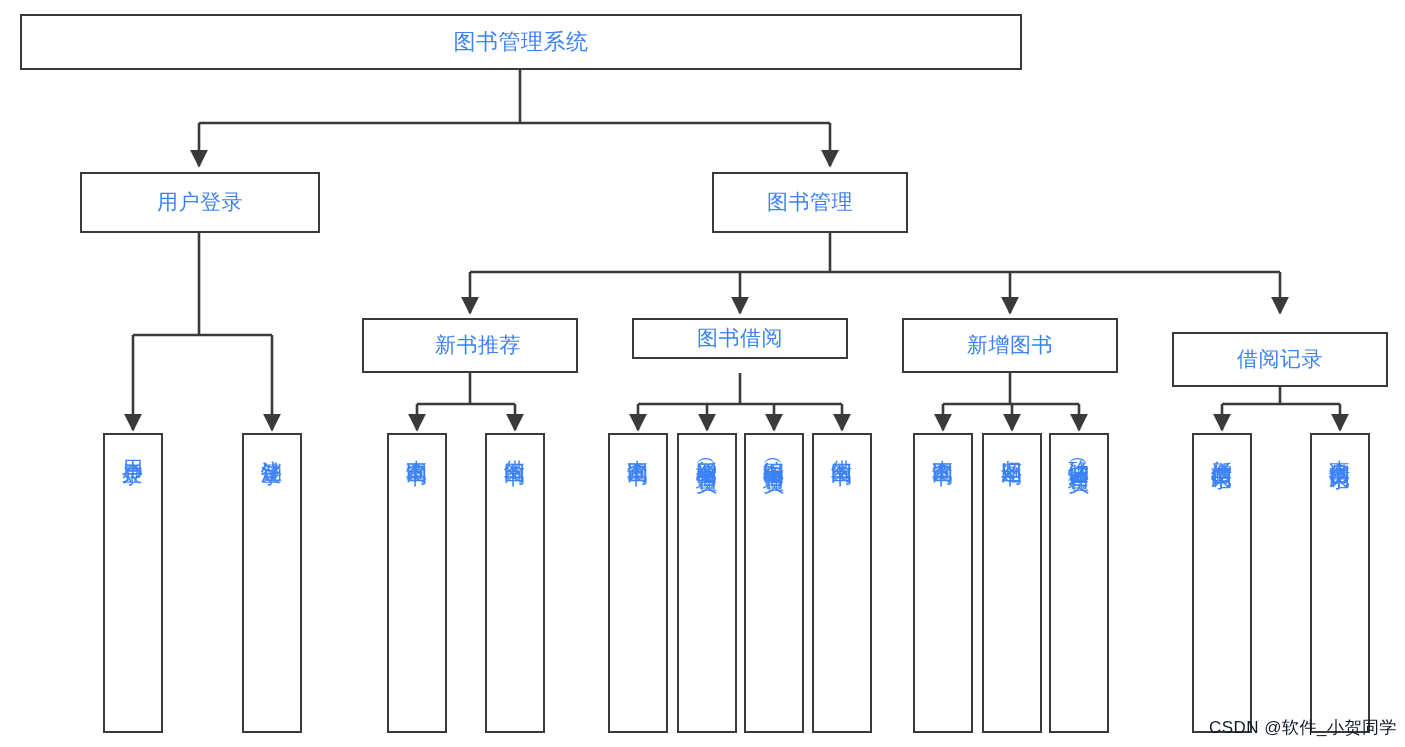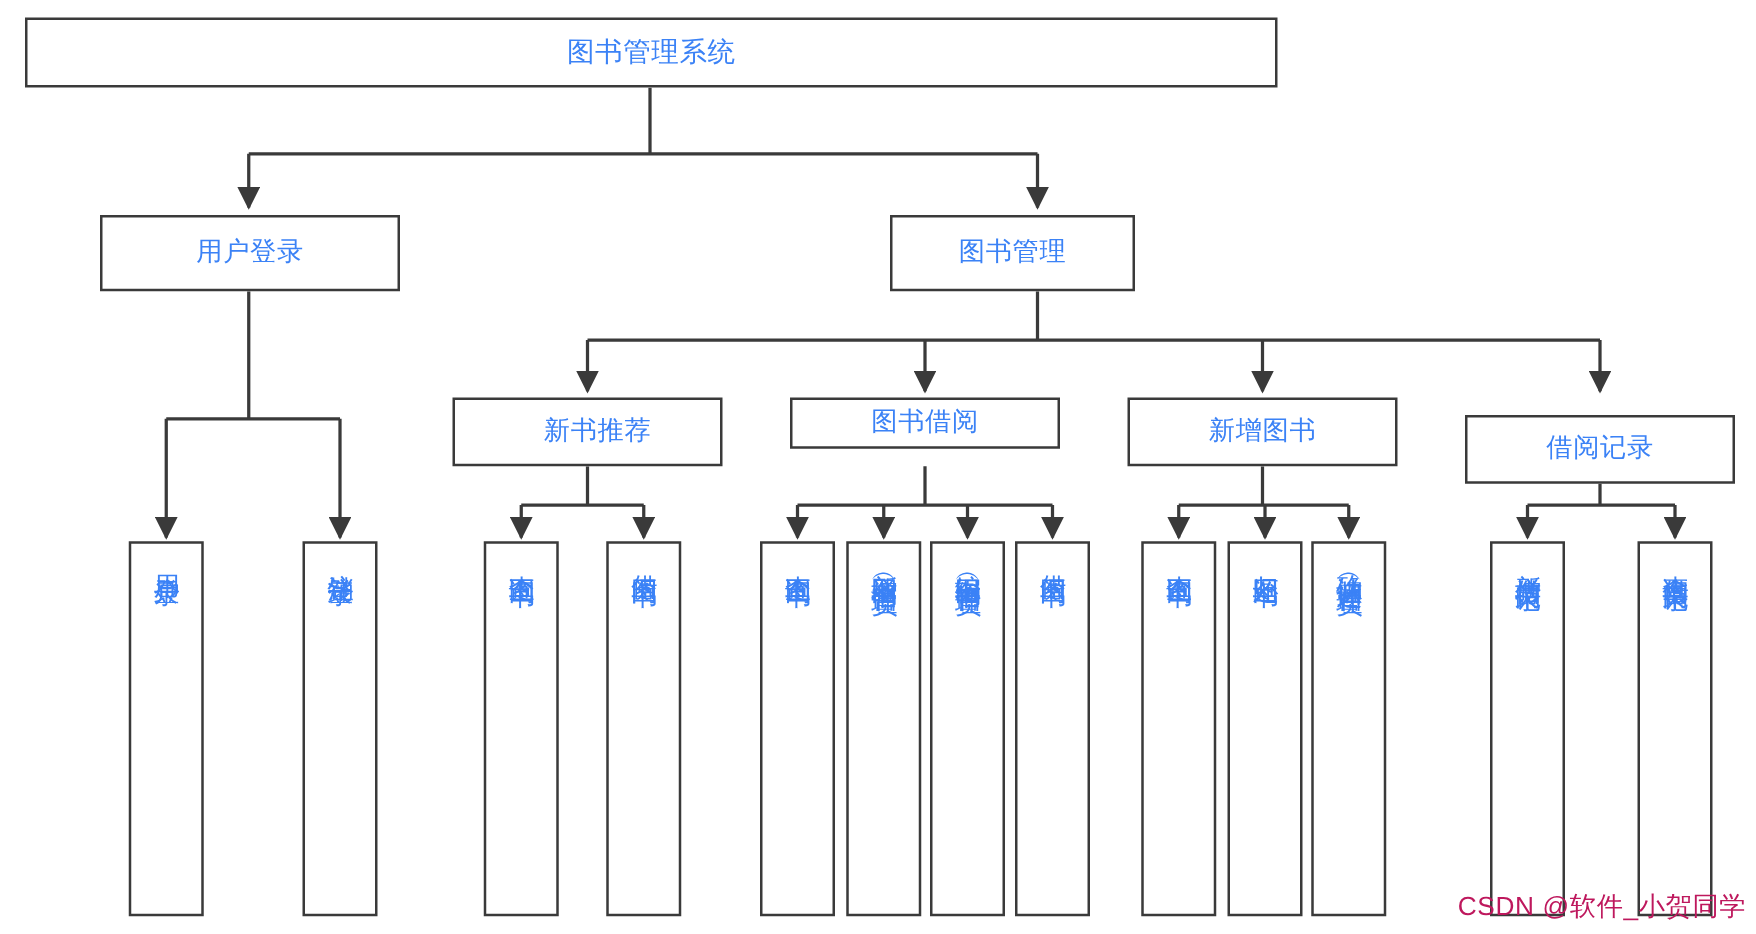--- a/index.html
+++ b/index.html
@@ -59,22 +59,22 @@
     text-orientation: upright;
     font-size: 21px;
     letter-spacing: 2px;
     line-height: 1;
     white-space: nowrap;
   }
   #watermark {
     position: absolute;
     right: 8px;
     bottom: 8px;
-    font-size: 21px;
-    color: #be185d;
+    font-size: 17px;
+    color: #0f172a;
     white-space: nowrap;
     letter-spacing: 0.5px;
     user-select: none;
   }
 </style>
 </head>
 <body>
 
 <div id="diagram-root">
 

